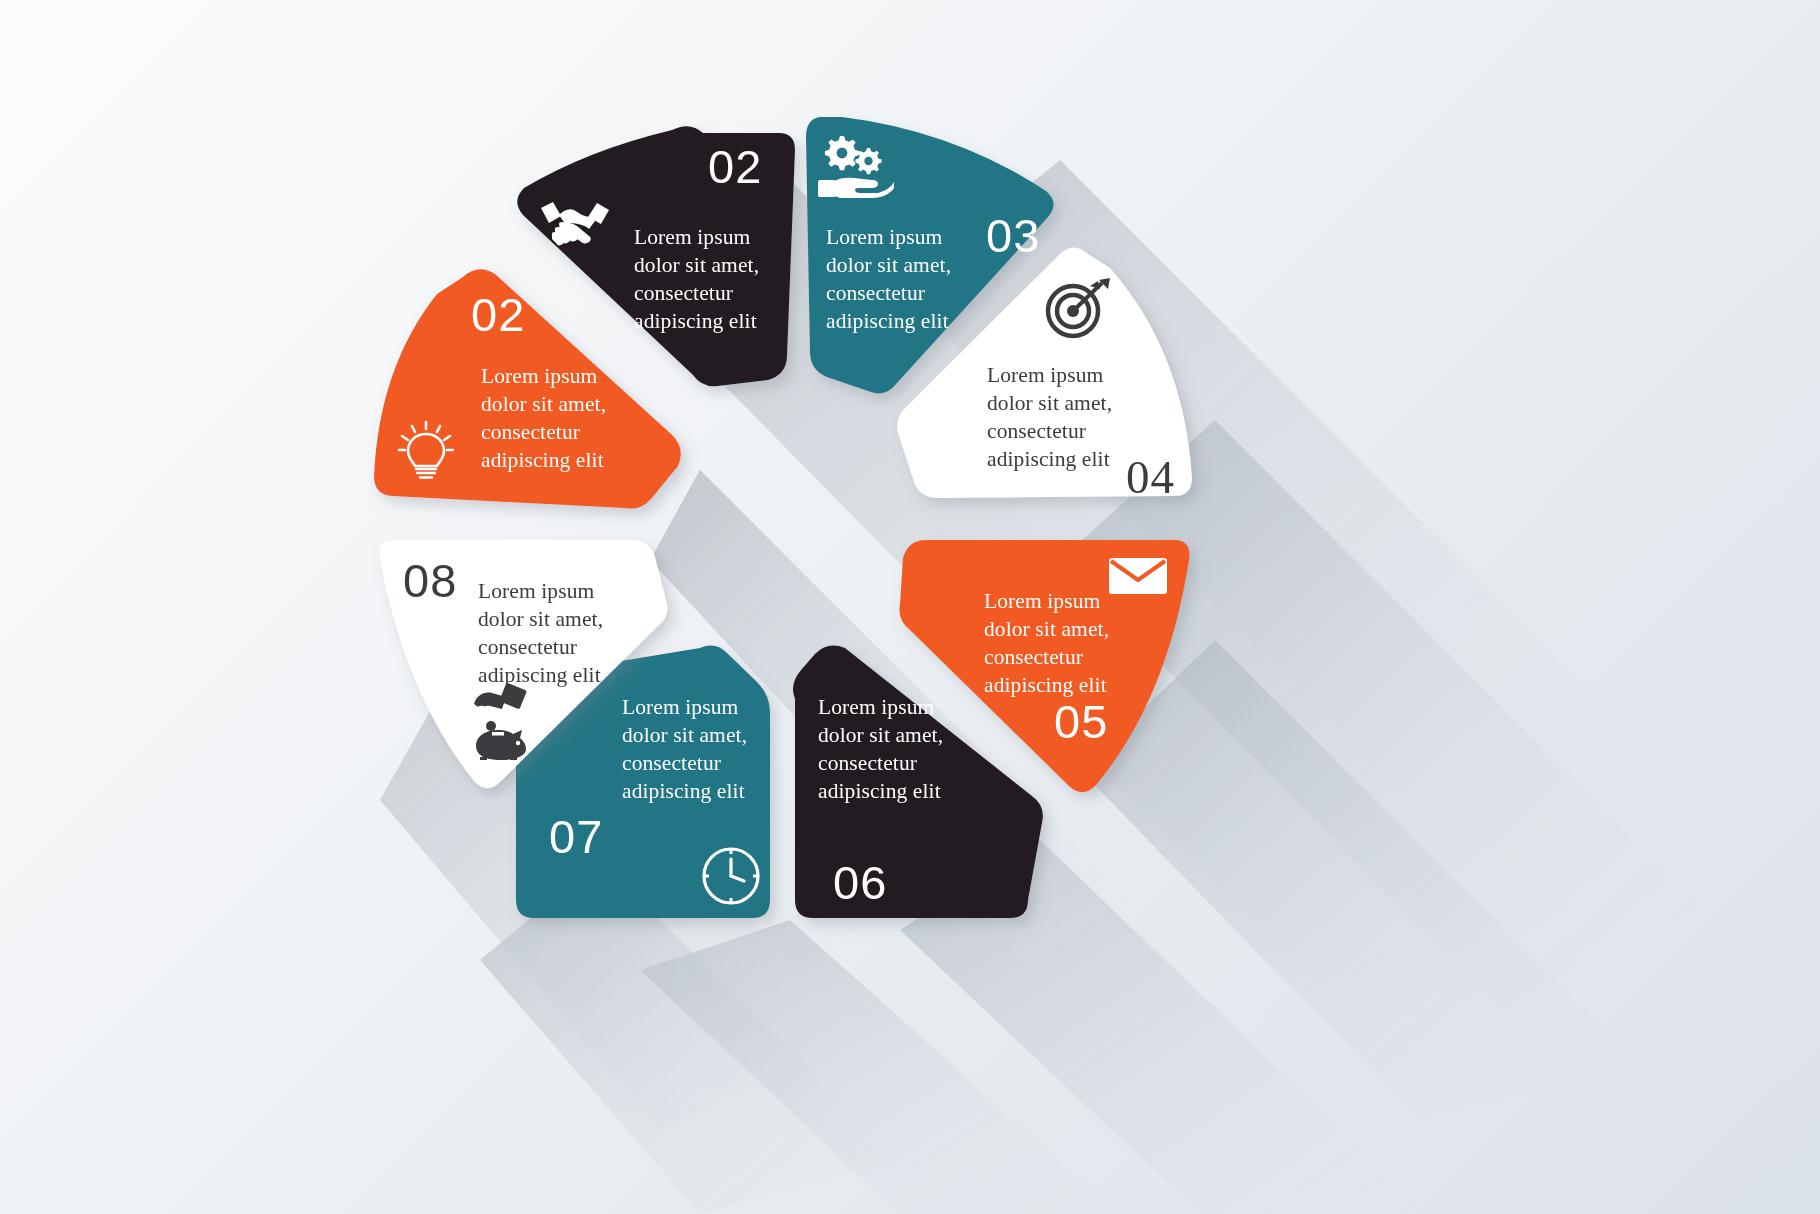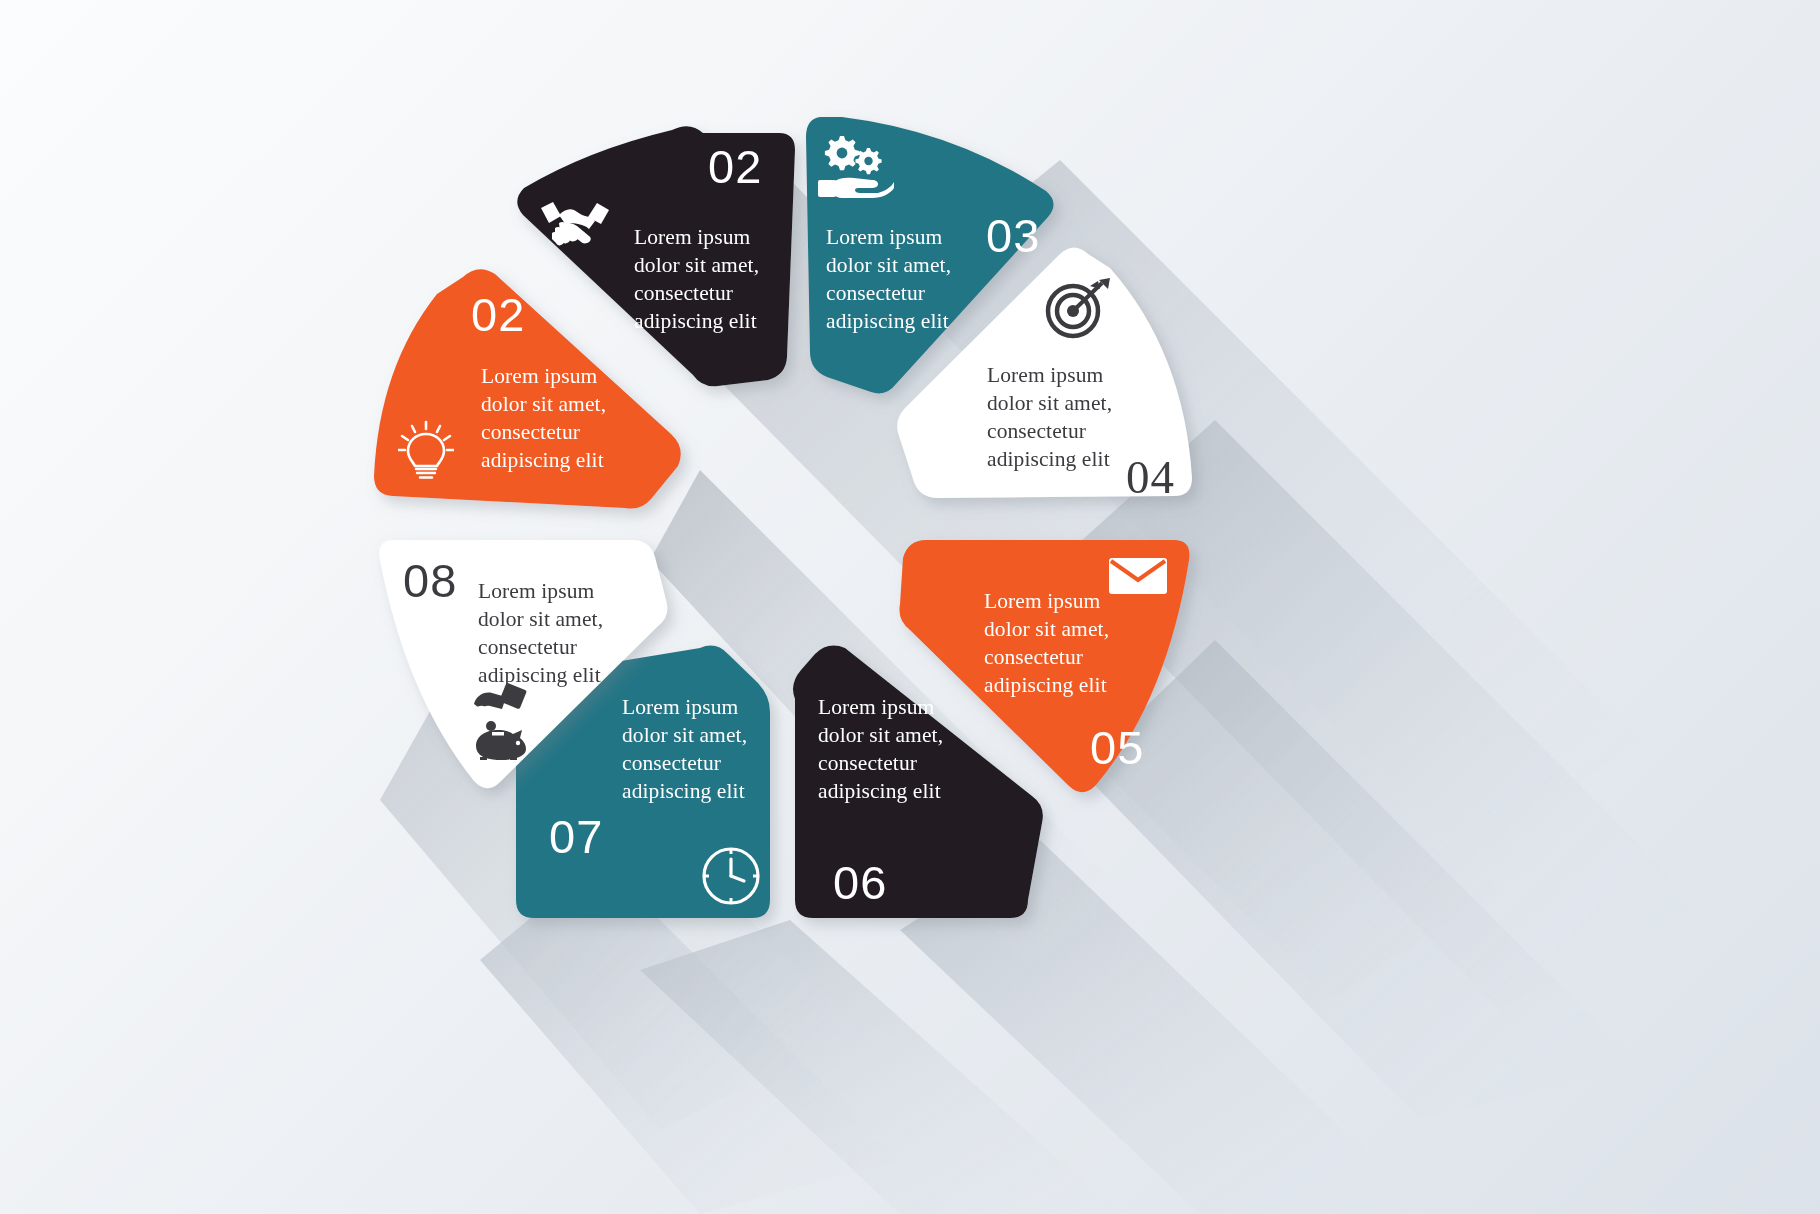--- a/index.html
+++ b/index.html
@@ -242,21 +242,21 @@
         <circle cx="31" cy="33" r="25" fill="none" stroke="#3B3B40" stroke-width="4.5"></circle>
         <circle cx="31" cy="33" r="16" fill="none" stroke="#3B3B40" stroke-width="4.5"></circle>
         <circle cx="31" cy="33" r="6" fill="#3B3B40"></circle>
         <line x1="31" y1="33" x2="60" y2="5" stroke="#3B3B40" stroke-width="4"></line>
         <path d="M57 2 L68 0 L66 11 Z" fill="#3B3B40"></path>
         <path d="M48 8 L56 3 L58 11 Z" fill="#3B3B40"></path>
       </g>
     </svg>
   </div>
 
-  <div class="seg-num t-light" style="left:1054px;top:720px;margin-left:36px;">05</div>
+  <div class="seg-num t-light" style="left:1054px;top:694px;">05</div>
   <div class="seg-text t-light" style="left:984px;top:588px;width:155px;">Lorem ipsum dolor sit amet, consectetur adipiscing elit</div>
   <div class="icon" style="left:1108px;top:556px;">
     <svg width="60" height="40" viewBox="0 0 60 40">
       <rect x="1" y="2" width="58" height="36" rx="3" fill="#ffffff"></rect>
       <path d="M3 5 L30 24 L57 5" fill="none" stroke="#F15A22" stroke-width="4"></path>
     </svg>
   </div>
 
   <div class="seg-num t-light" style="left:833px;top:855px;">06</div>
   <div class="seg-text t-light" style="left:818px;top:694px;width:150px;">Lorem ipsum dolor sit amet, consectetur adipiscing elit</div>

